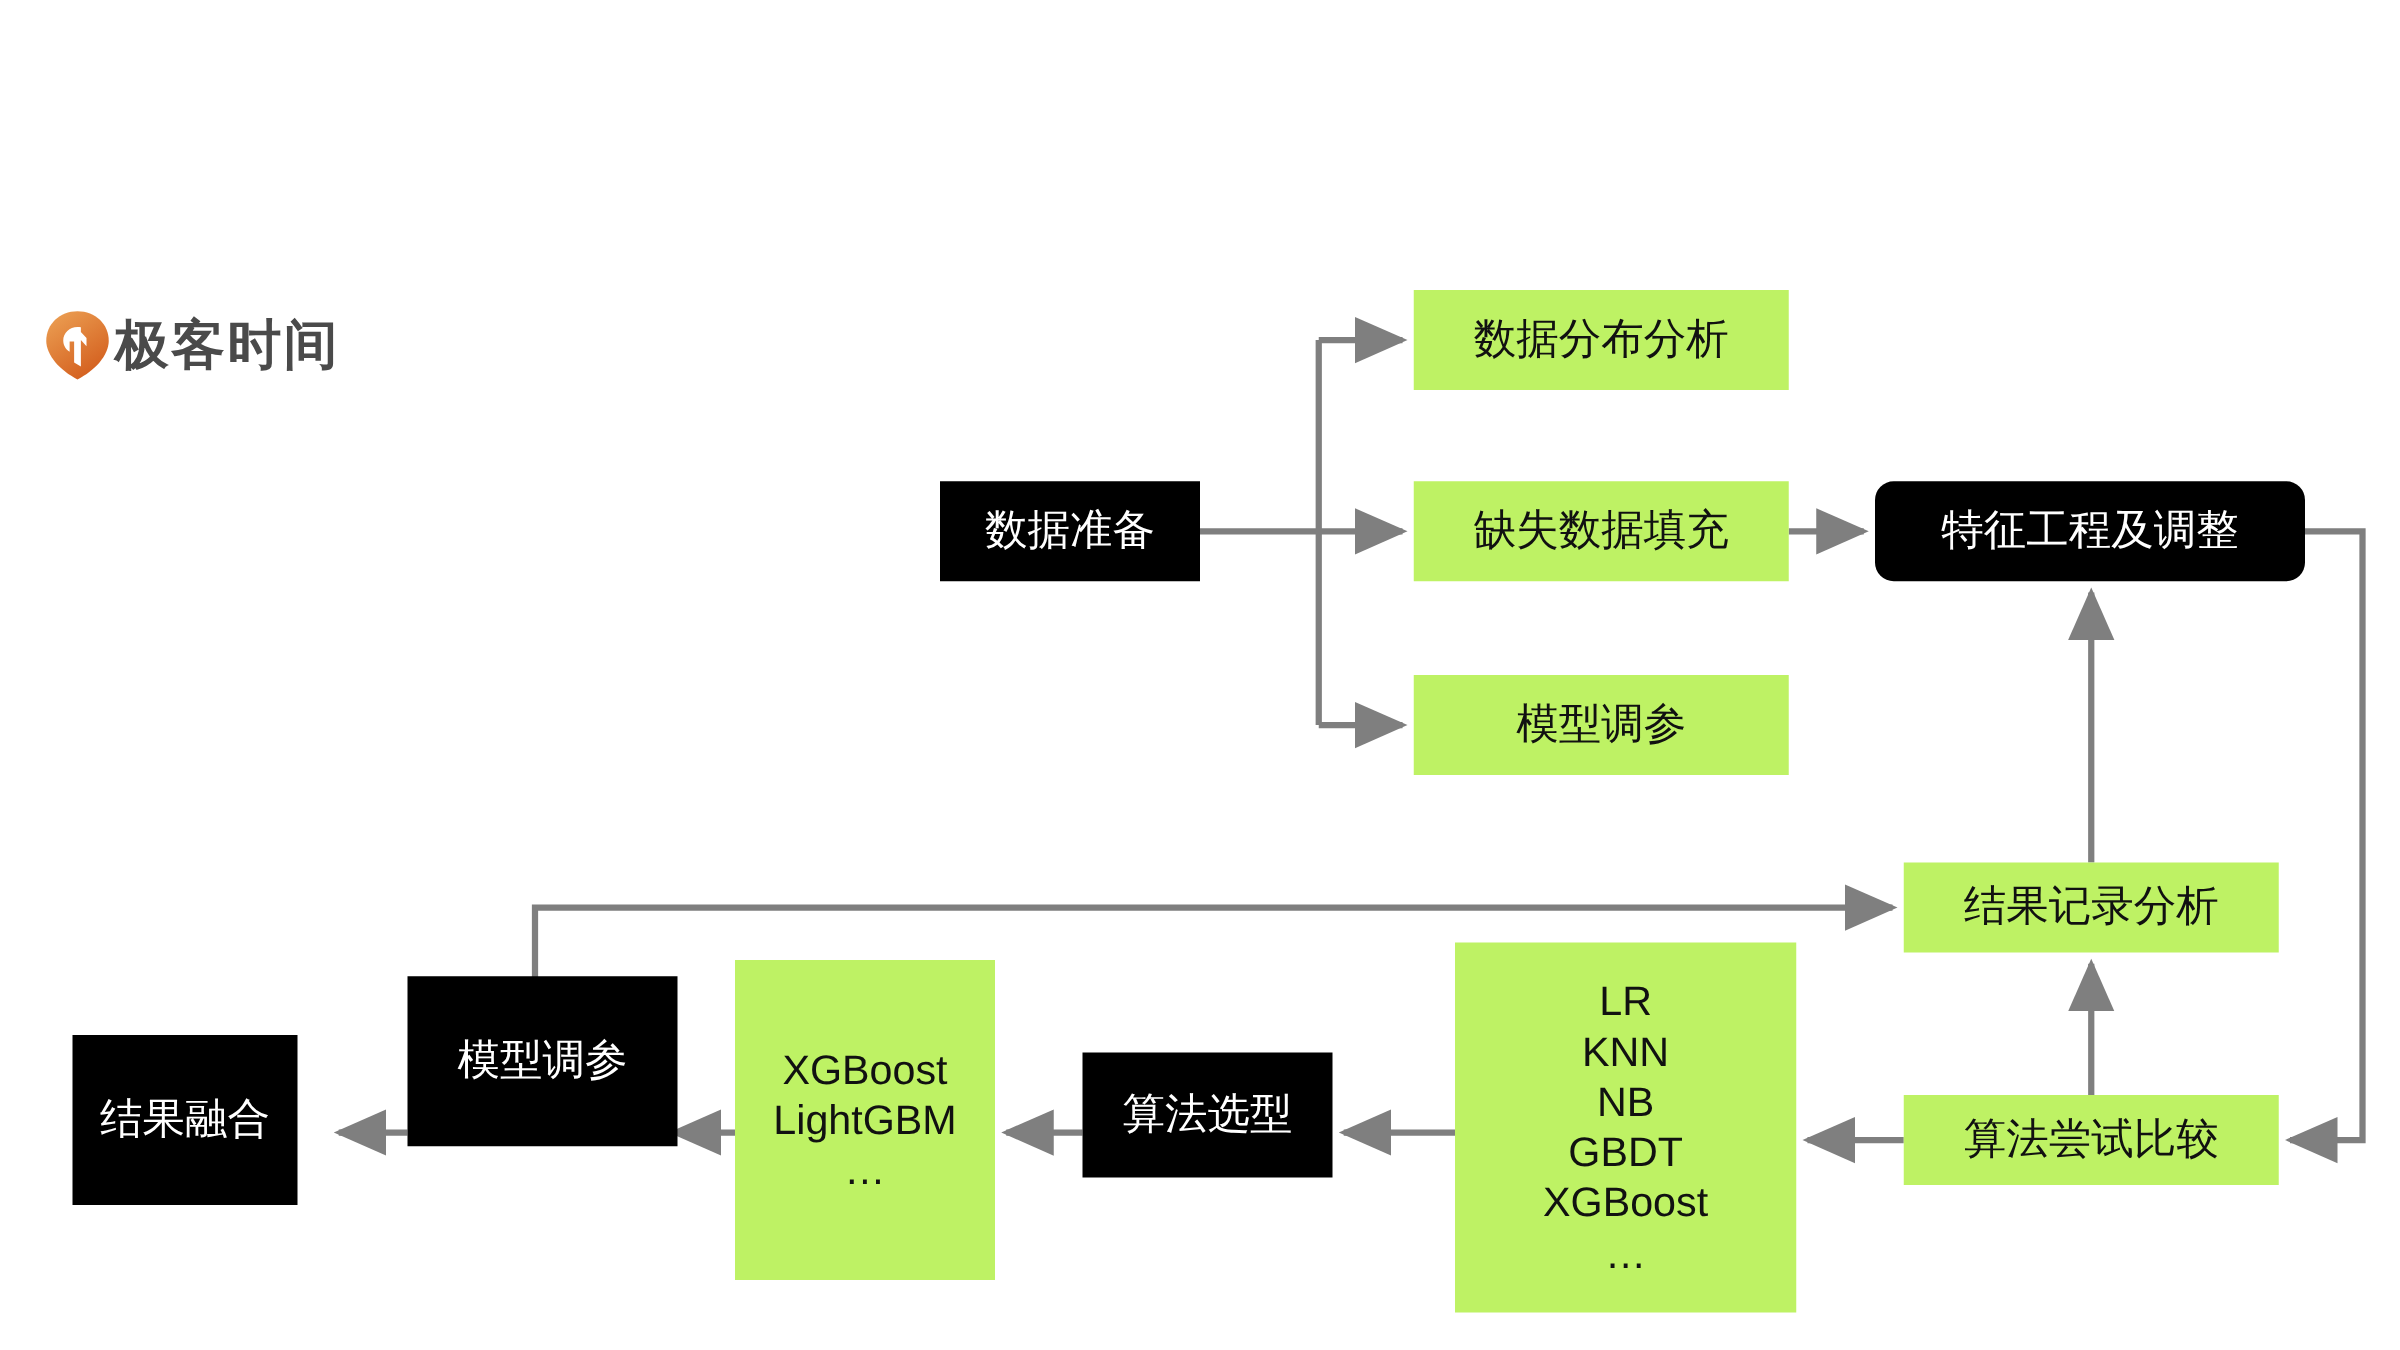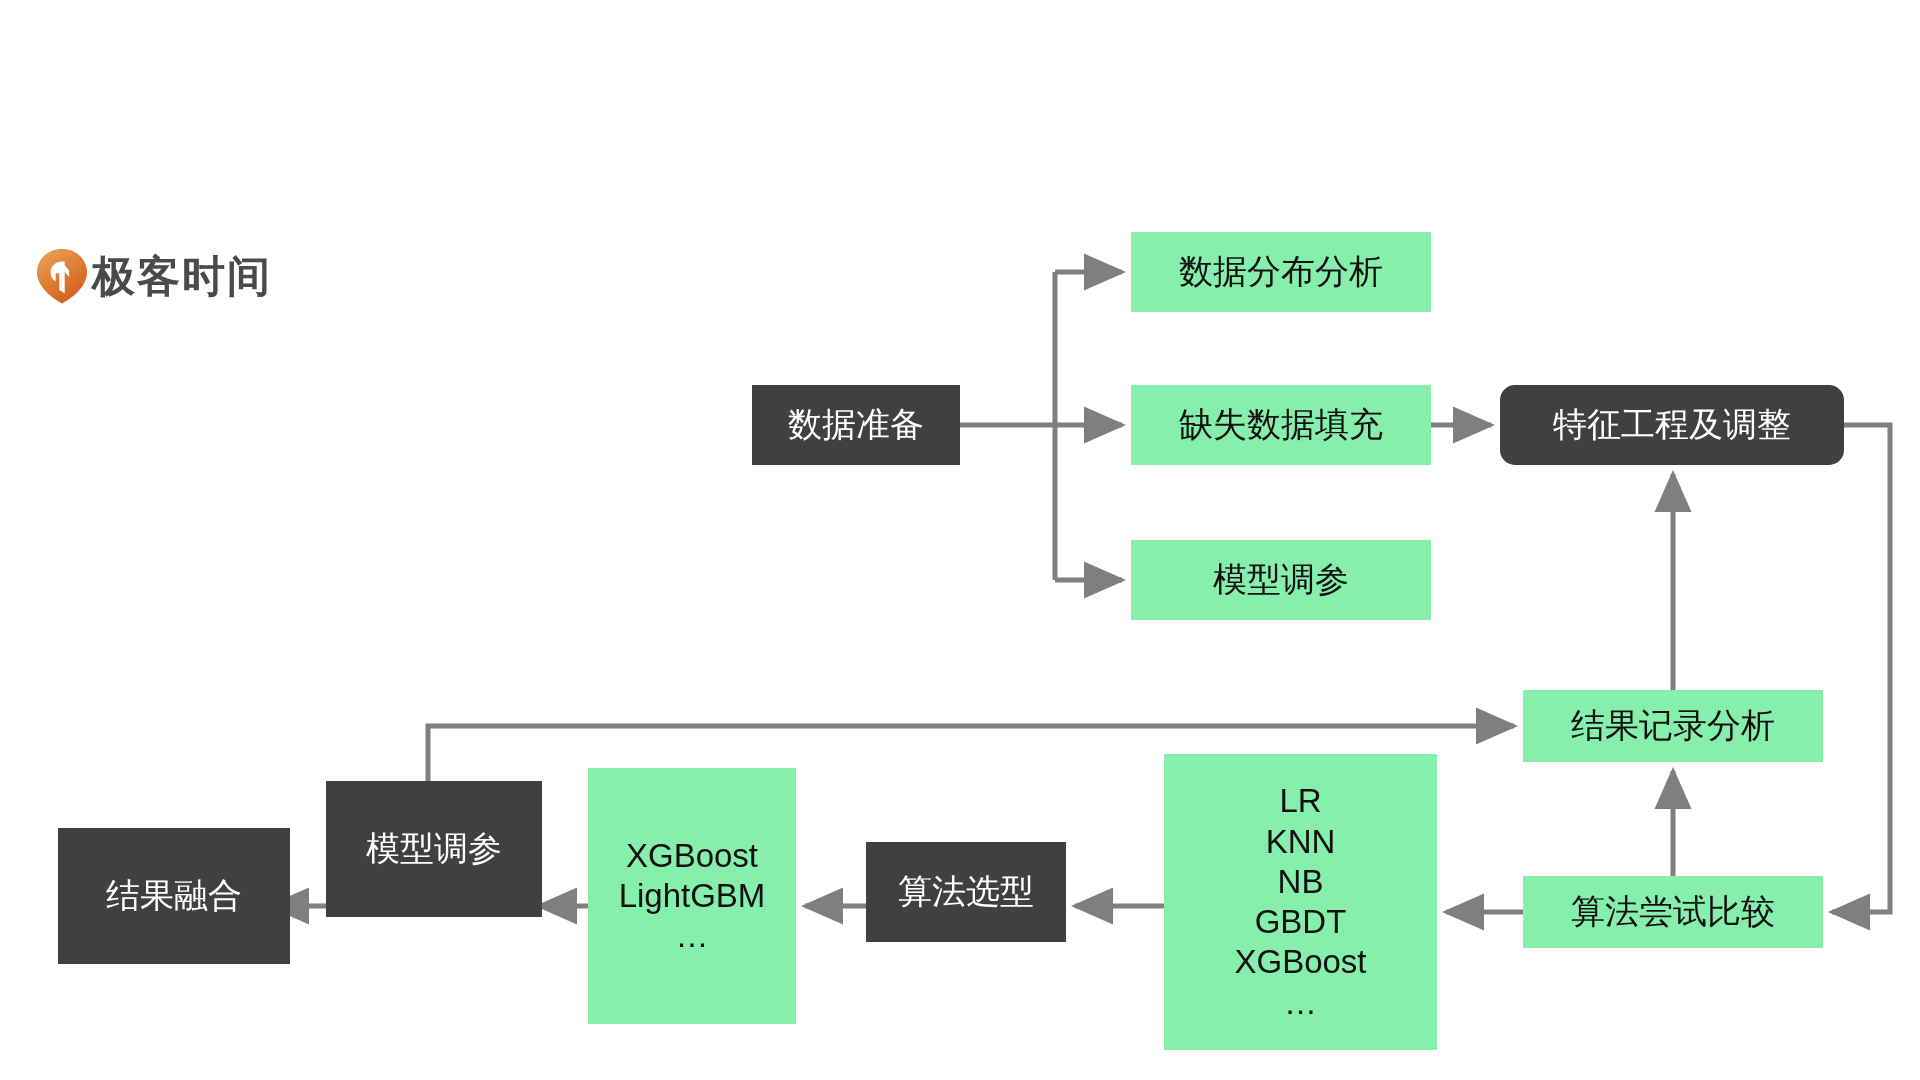--- a/index.html
+++ b/index.html
@@ -54,27 +54,27 @@
     position: absolute;
     box-sizing: border-box;
     display: flex;
     align-items: center;
     justify-content: center;
     text-align: center;
     line-height: 1.28;
     white-space: pre-line;
   }
   .node.red {
-    background: #404040;
+    background: #000000;
     color: #ffffff;
     font-size: 34px;
     font-weight: 400;
   }
   .node.grey {
-    background: #86efac;
+    background: #bef264;
     color: #111111;
     font-size: 34px;
     font-weight: 400;
   }
   .node.list {
     font-size: 33px;
     line-height: 1.22;
   }
 </style>
 </head>
@@ -147,15 +147,15 @@
 KNN
 NB
 GBDT
 XGBoost
 …</div>
   <div class="node red" style="left:866px;  top:842px; width:200px; height:100px;">算法选型</div>
   <div class="node grey list" style="left:588px; top:768px; width:208px; height:256px;">XGBoost
 LightGBM
 …</div>
   <div class="node red" style="left:326px;  top:781px; width:216px; height:136px;">模型调参</div>
-  <div class="node red" style="left:58px;   top:828px; width:232px; height:136px;">结果融合</div>
+  <div class="node red" style="left:58px;   top:828px; width:180px; height:136px;">结果融合</div>
 
 </div>
 
 </body></html>

